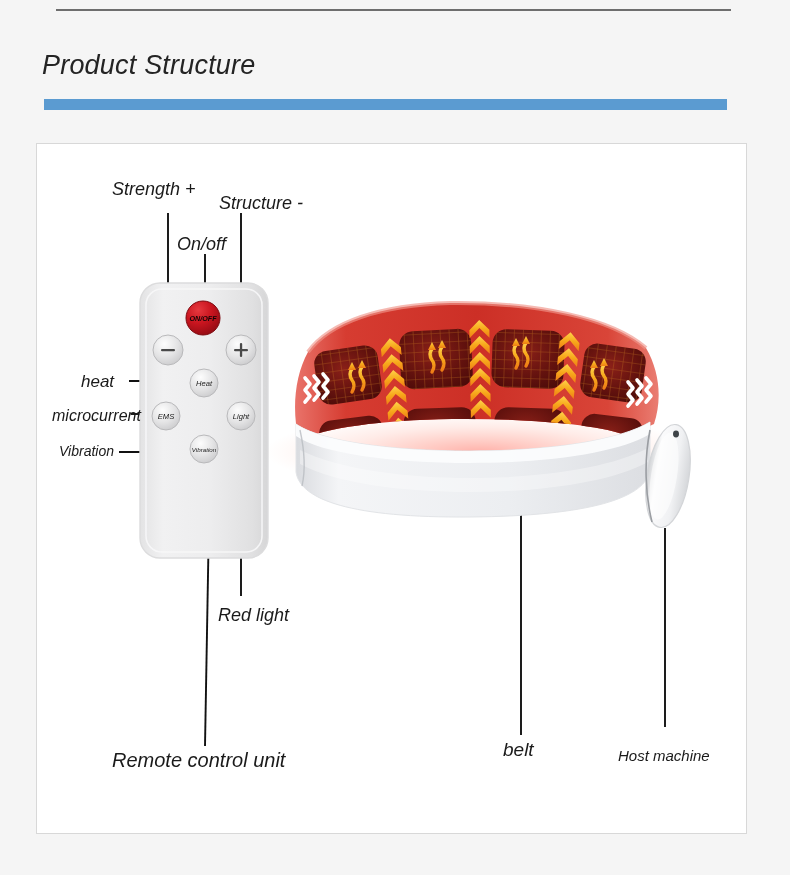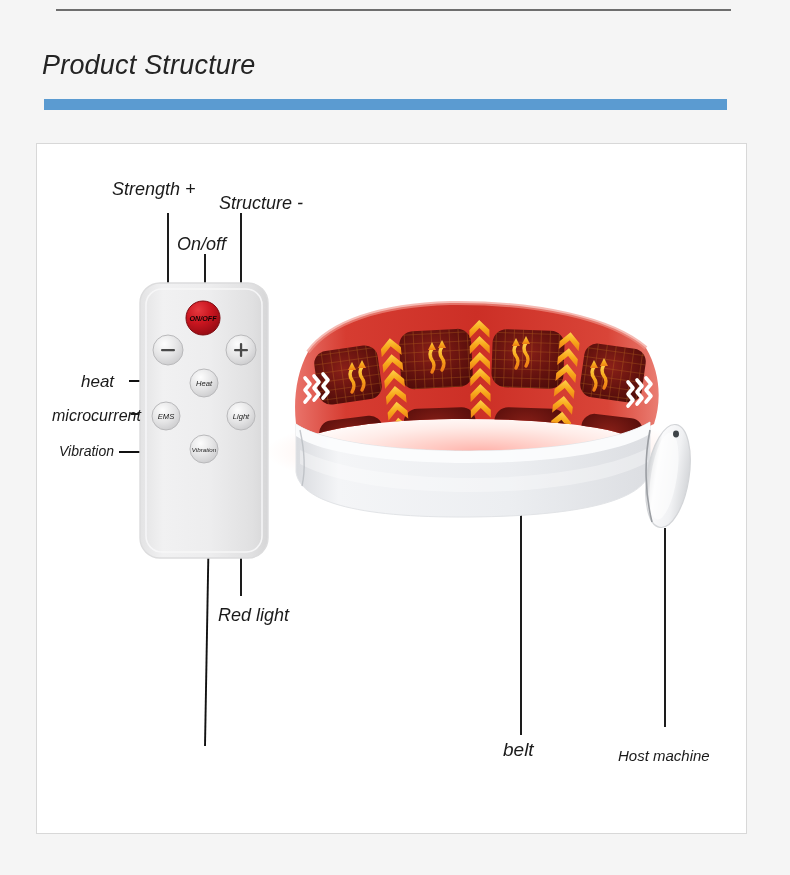--- a/index.html
+++ b/index.html
@@ -355,16 +355,17 @@
     </g>
   </svg>
 
   <div class="label lbl-strength-plus">Strength +</div>
   <div class="label lbl-strength-minus">Structure -</div>
   <div class="label lbl-onoff">On/off</div>
   <div class="label lbl-heat">heat</div>
   <div class="label lbl-microcurrent">microcurrent</div>
   <div class="label lbl-vibration">Vibration</div>
   <div class="label lbl-redlight">Red light</div>
+  <div class="label lbl-remote">Remote control unit</div>
   <div class="label lbl-belt">belt</div>
   <div class="label lbl-host">Host machine</div>
 
 </div>
 
 </body></html>

